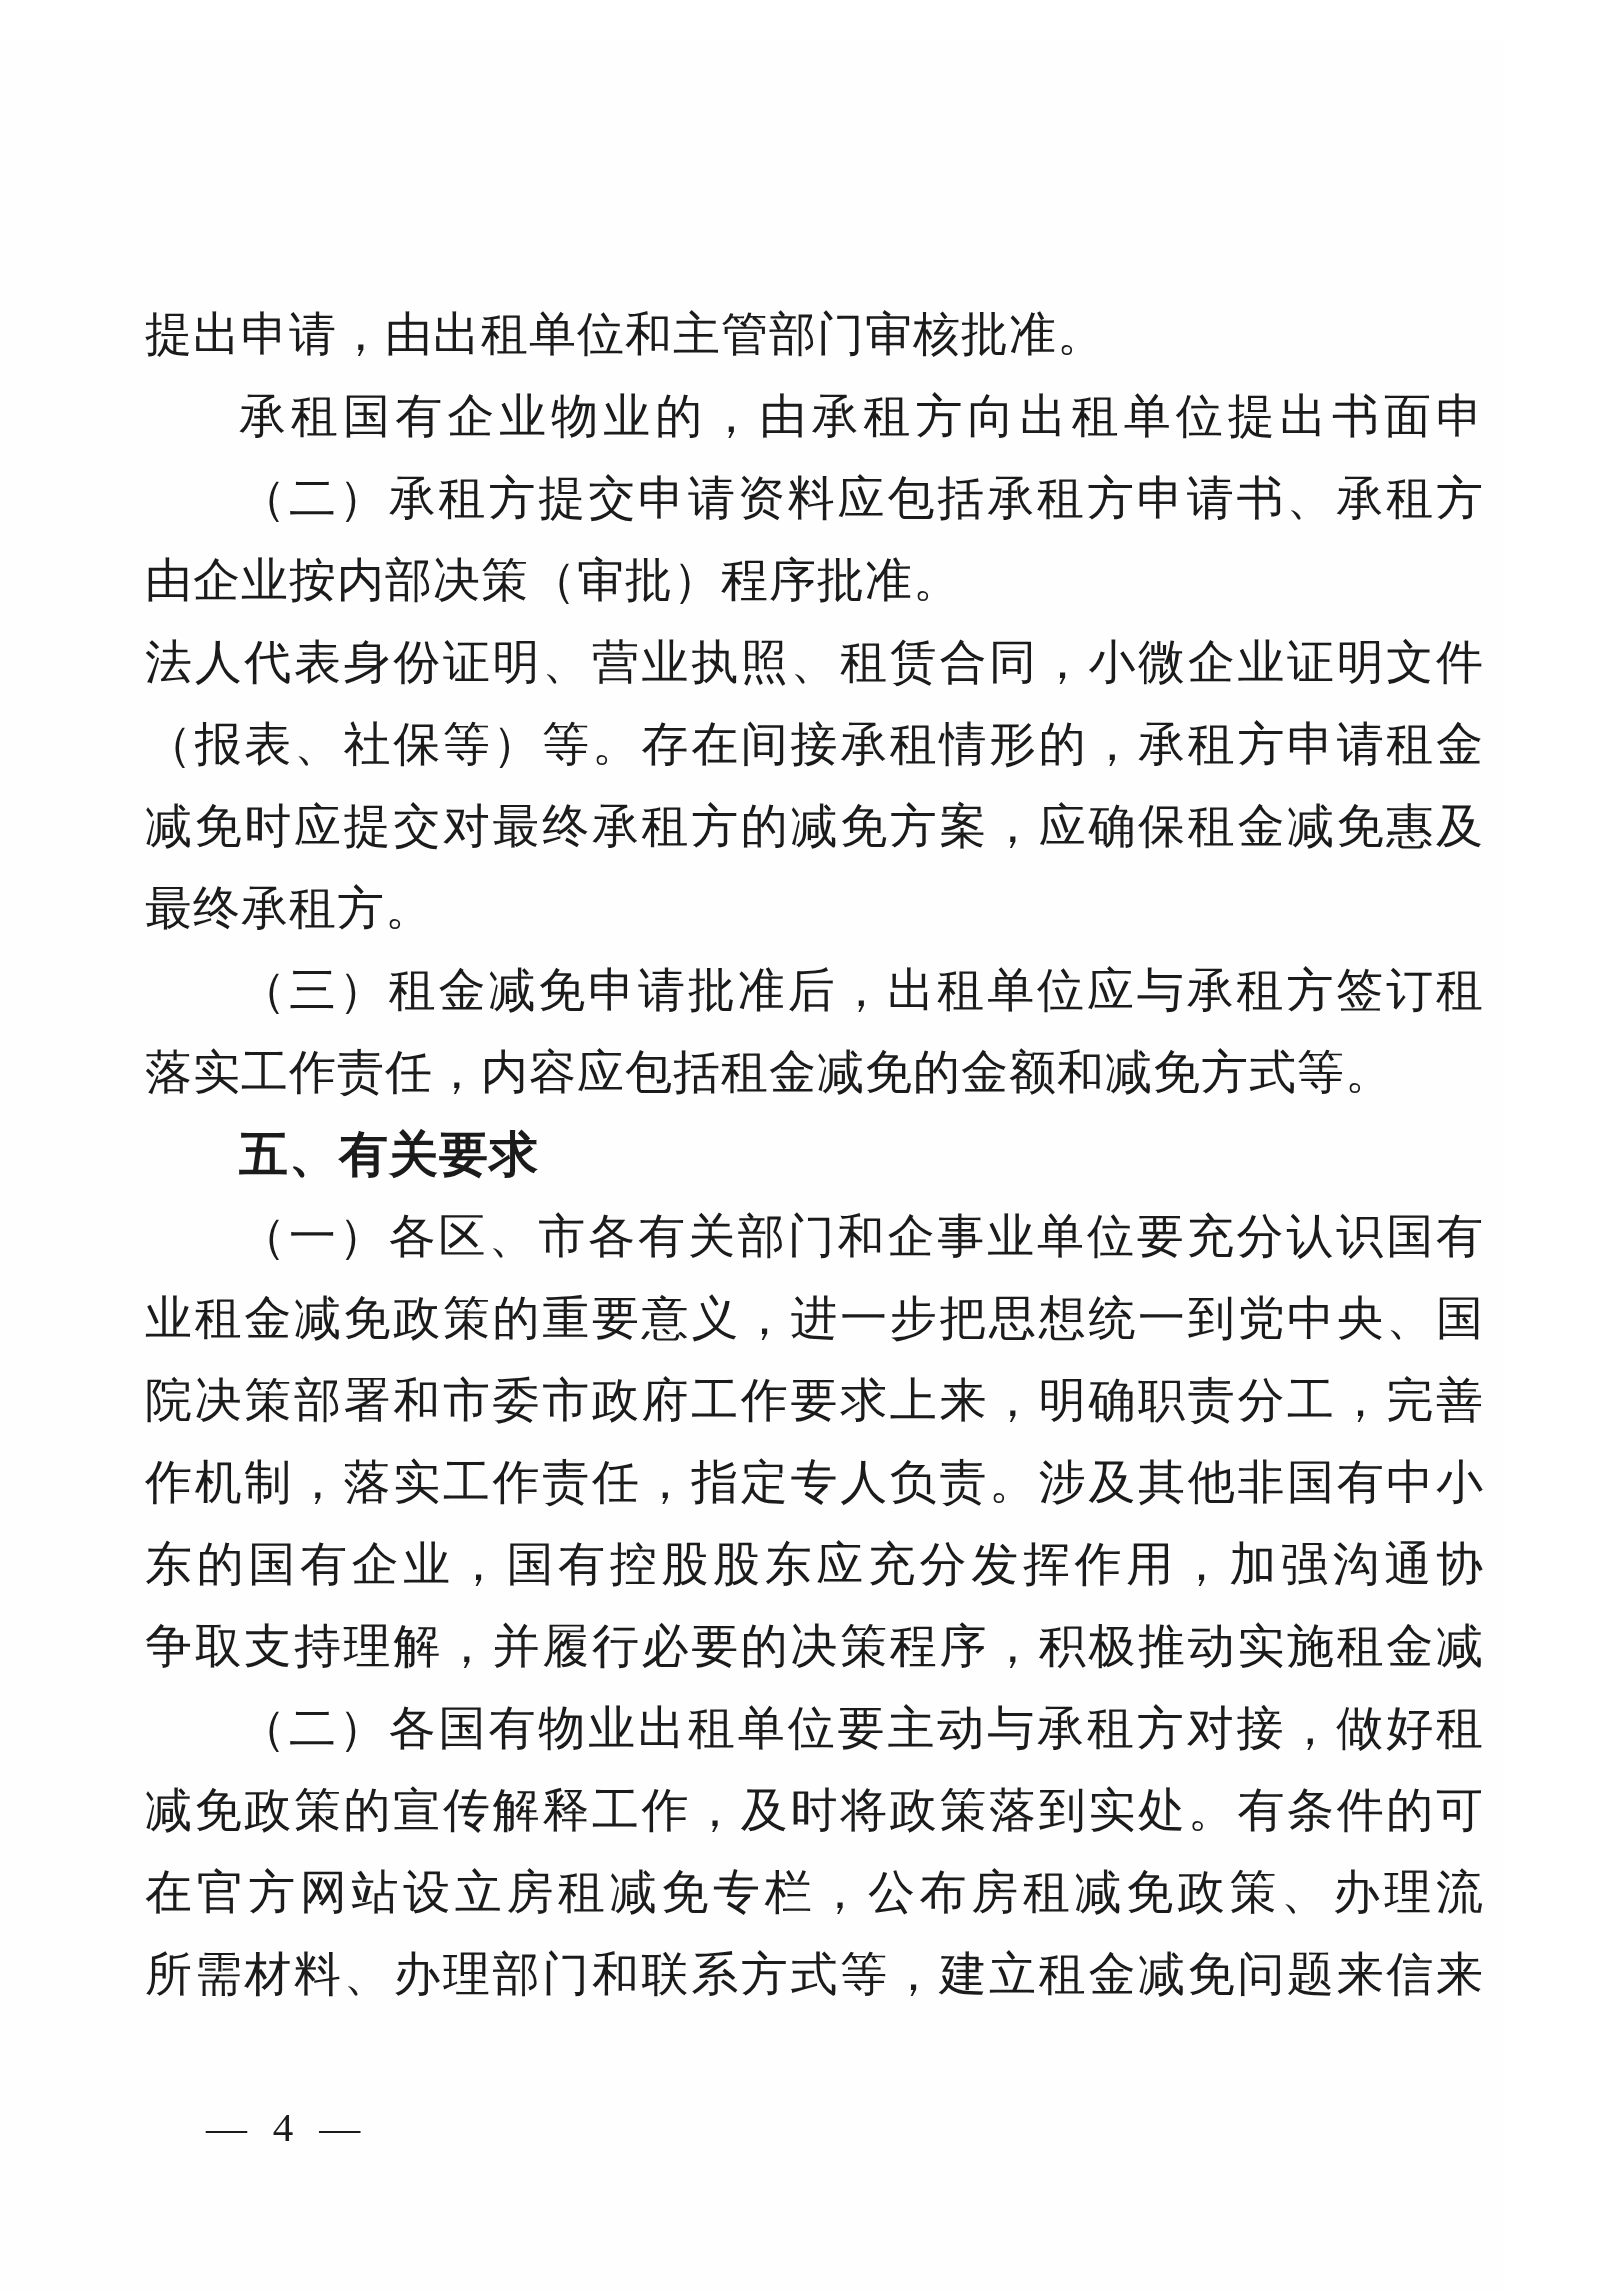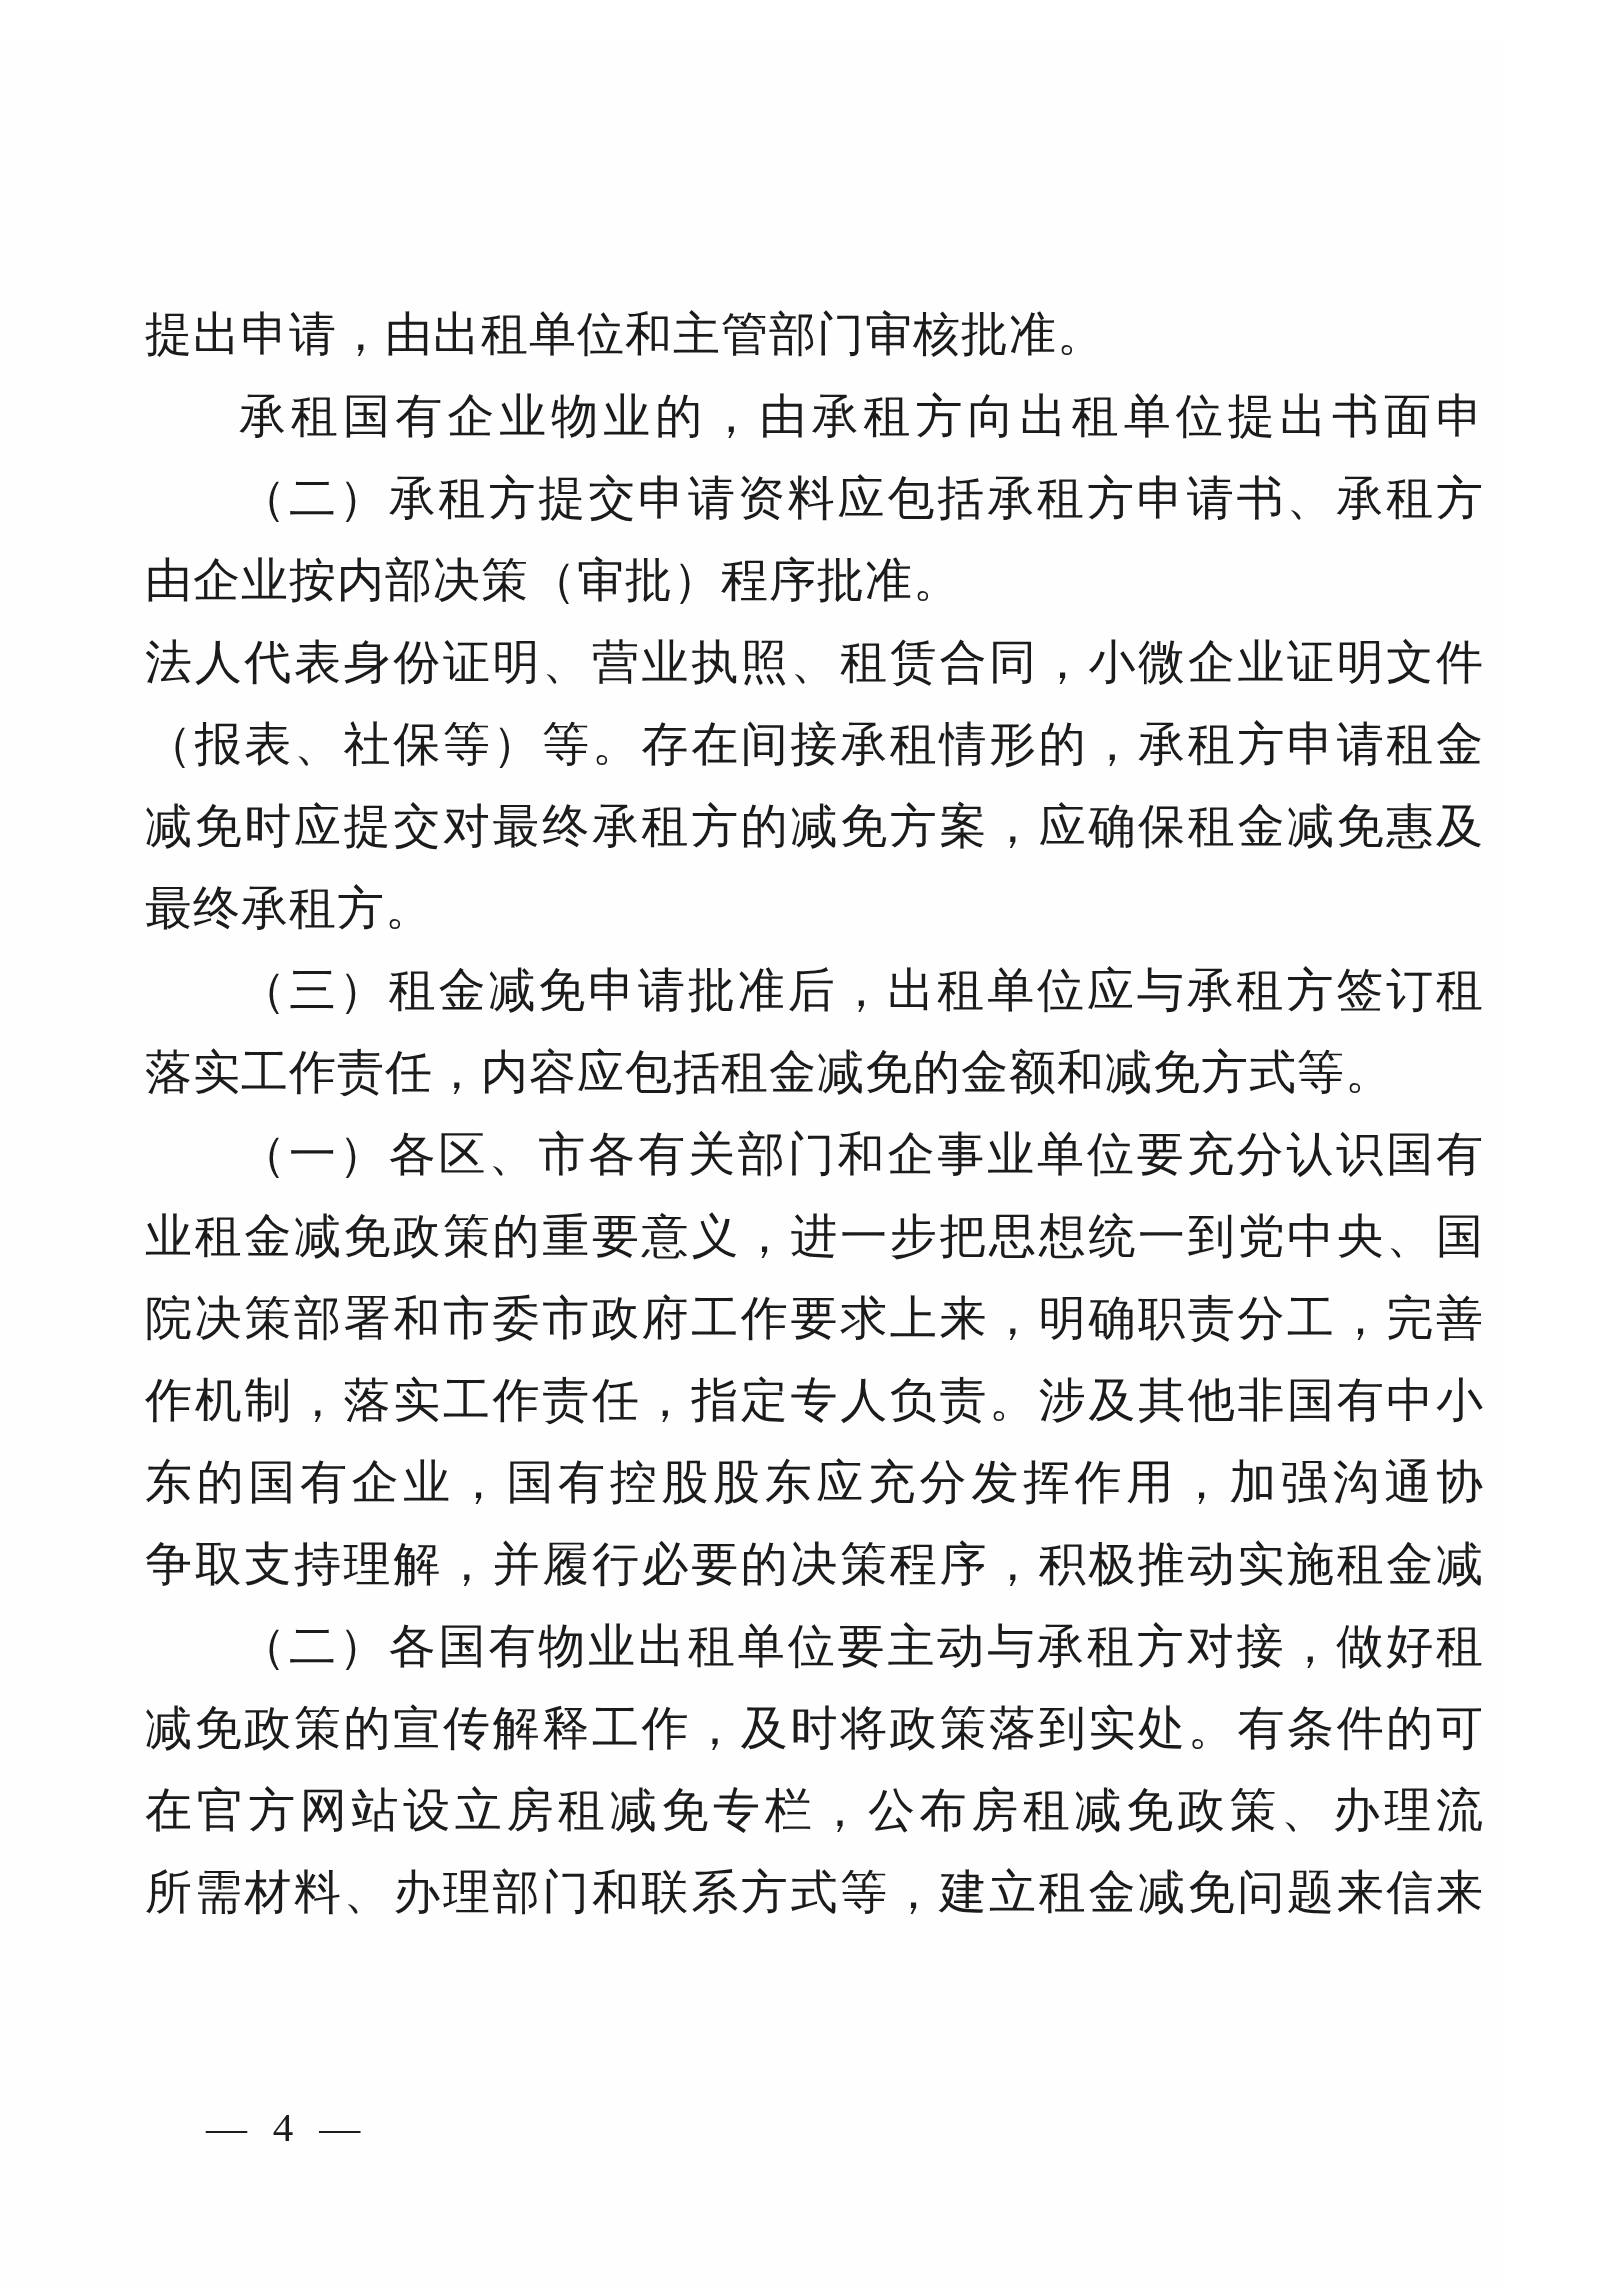--- a/index.html
+++ b/index.html
@@ -61,20 +61,21 @@
       <div class="line">提出申请，由出租单位和主管部门审核批准。</div>
       <div class="line indent full">承租国有企业物业的，由承租方向出租单位提出书面申请，</div>
       <div class="line indent full">（二）承租方提交申请资料应包括承租方申请书、承租方</div>
       <div class="line">由企业按内部决策（审批）程序批准。</div>
       <div class="line full">法人代表身份证明、营业执照、租赁合同，小微企业证明文件</div>
       <div class="line full">（报表、社保等）等。存在间接承租情形的，承租方申请租金</div>
       <div class="line full">减免时应提交对最终承租方的减免方案，应确保租金减免惠及</div>
       <div class="line">最终承租方。</div>
       <div class="line indent full">（三）租金减免申请批准后，出租单位应与承租方签订租赁</div>
       <div class="line">落实工作责任，内容应包括租金减免的金额和减免方式等。</div>
+      <div class="line heading indent">五、有关要求</div>
       <div class="line indent full">（一）各区、市各有关部门和企事业单位要充分认识国有物</div>
       <div class="line full">业租金减免政策的重要意义，进一步把思想统一到党中央、国务</div>
       <div class="line full">院决策部署和市委市政府工作要求上来，明确职责分工，完善工</div>
       <div class="line full">作机制，落实工作责任，指定专人负责。涉及其他非国有中小股</div>
       <div class="line full">东的国有企业，国有控股股东应充分发挥作用，加强沟通协调，</div>
       <div class="line full">争取支持理解，并履行必要的决策程序，积极推动实施租金减免</div>
       <div class="line indent full">（二）各国有物业出租单位要主动与承租方对接，做好租金</div>
       <div class="line full">减免政策的宣传解释工作，及时将政策落到实处。有条件的可以</div>
       <div class="line full">在官方网站设立房租减免专栏，公布房租减免政策、办理流程、</div>
       <div class="line full">所需材料、办理部门和联系方式等，建立租金减免问题来信来访</div>

